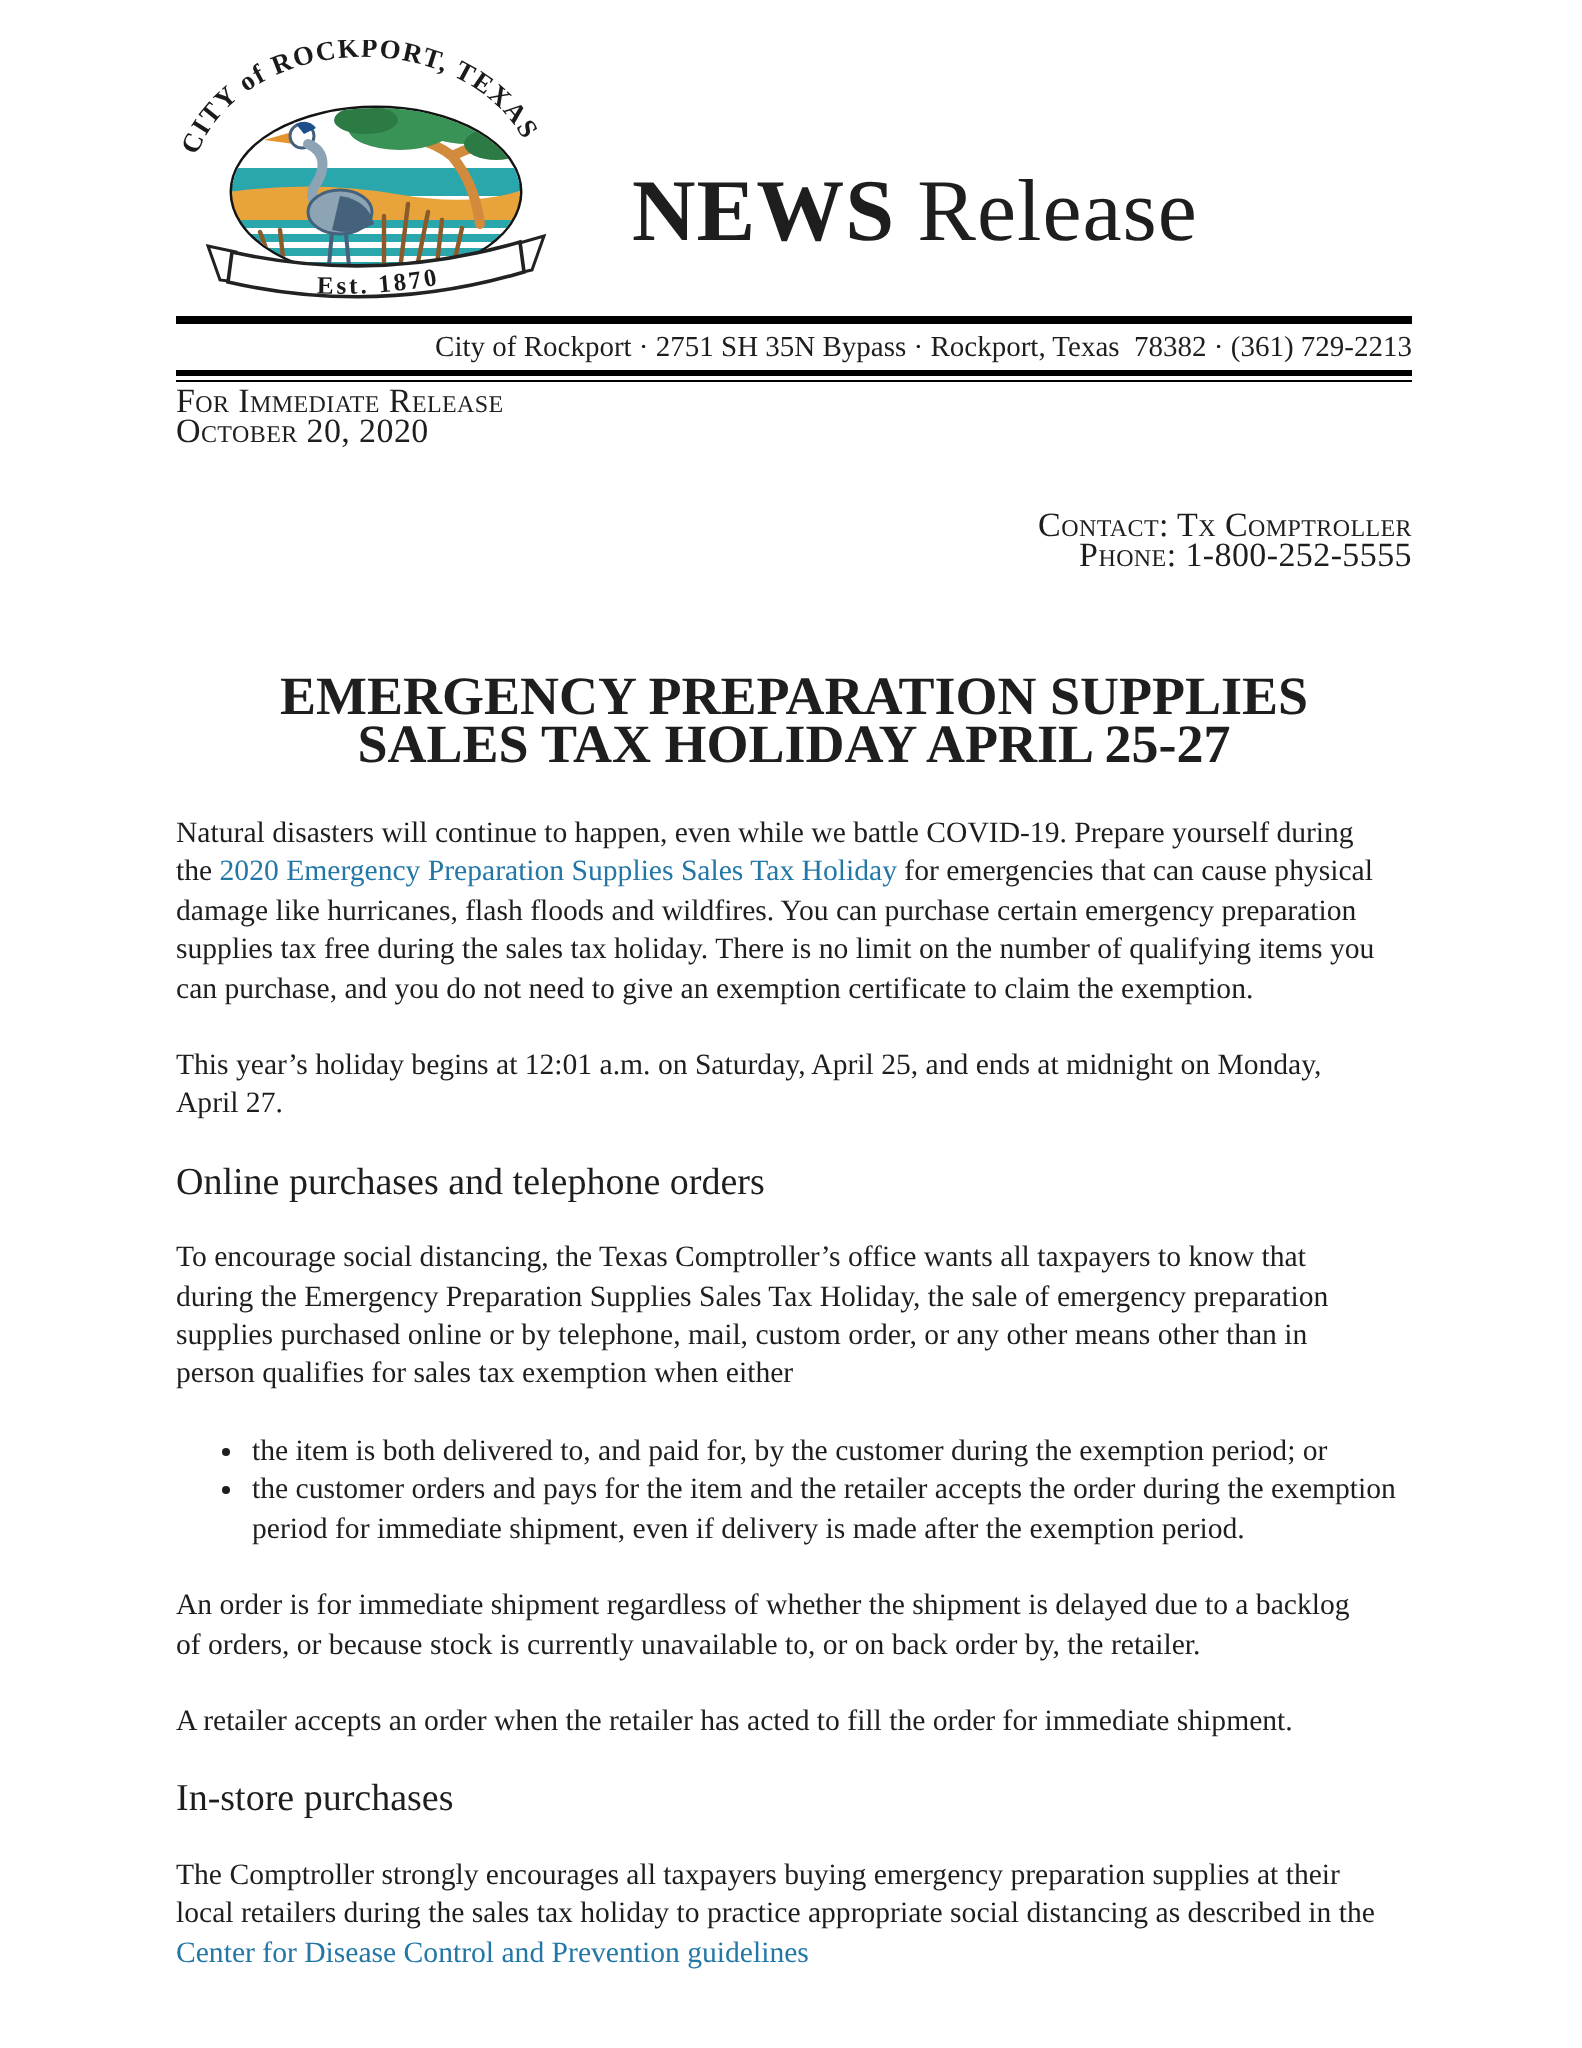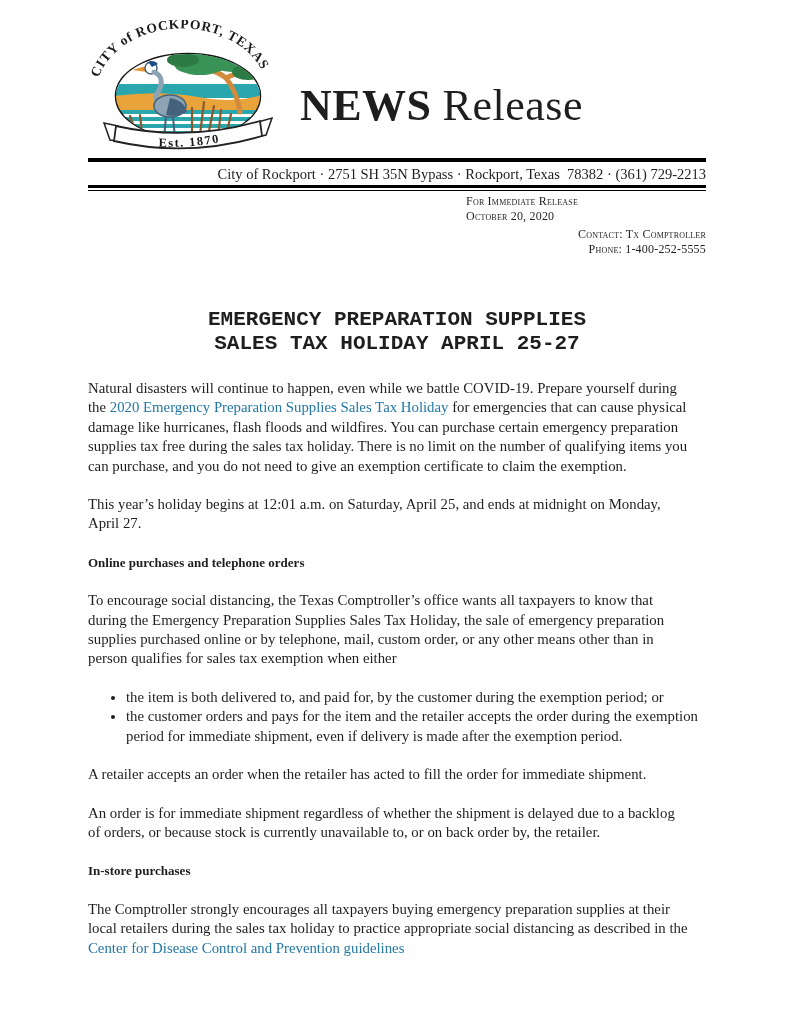--- a/index.html
+++ b/index.html
@@ -6,37 +6,37 @@
   :root { --link:#2277a6; --text:#1e1e1e; --rule:#000000; }
   .page {
     position:relative; width:791px; height:1024px; background:#fff;
     font-family:"Liberation Serif", serif; color:var(--text); overflow:hidden;
   }
   .content { position:absolute; left:88px; top:0; width:618px; }
 
   
   .header { position:relative; height:158px; }
   .logo-svg { position:absolute; left:0px; top:20px; }
-  .masthead { position:absolute; left:212px; top:84px; font-size:44px; line-height:1; white-space:nowrap; letter-spacing:0.5px; }
+  .masthead { position:absolute; left:228px; top:84px; font-size:44px; line-height:1; white-space:nowrap; letter-spacing:0.5px; }
   .masthead .news { font-weight:bold; }
   .masthead .release { margin-left:11px; }
 
   .rule-top { border-top:4px solid var(--rule); height:0; }
   .address { text-align:right; font-weight:normal; font-size:14.5px; line-height:18px; padding:3px 0 2px; white-space:pre-wrap; }
   .rule-double { border-top:3px solid var(--rule); border-bottom:1px solid var(--rule); height:2px; }
 
-  .release-row { display:flex; justify-content:flex-end; margin-top:3px;
-    font-variant:small-caps; font-size:12px; line-height:14.5px; letter-spacing:0.2px; }
+  .release-row { display:flex; justify-content:space-between; margin-top:3px;
+    font-variant:small-caps; font-size:17px; line-height:14.5px; letter-spacing:0.2px;flex-direction:column; }
   .release-right { text-align:right;margin-top:33px; }
 
-  .headline { text-align:center; font-weight:bold; font-size:21px; line-height:23.5px; margin:52px 0 0 0;font-family:Liberation Mono, monospace; }
+  .headline { text-align:center; font-weight:bold; font-size:27px; line-height:23.5px; margin:52px 0 0 0; }
 
   .body-copy { margin-top:24px; font-size:14.8px; line-height:19.4px; }
   .body-copy p { margin:0 16px 19px 0; }
-  .doc-heading { font-weight:bold; margin:0 0 19px 0; font-size:13px; }
+  .doc-heading { font-weight:normal; margin:0 0 19px 0; font-size:19px; }
   .body-copy ul { margin:0 0 19px 0; padding-left:38px; }
   .body-copy li { margin:0; }
   .doc-link { color:var(--link); cursor:pointer; text-decoration:none; }
 </style>
 </head>
 <body>
 
 <div class="page">
   <div class="content">
 
@@ -120,21 +120,21 @@
     <div class="address">City of Rockport · 2751 SH 35N Bypass · Rockport, Texas  78382 · (361) 729-2213</div>
     <div class="rule-double"></div>
 
     <div class="release-row">
       <div class="release-left">
         <div>For Immediate Release</div>
         <div>October 20, 2020</div>
       </div>
       <div class="release-right">
         <div>Contact: Tx Comptroller</div>
-        <div>Phone: 1-400-252-5555</div>
+        <div>Phone: 1-800-252-5555</div>
       </div>
     </div>
 
     <div class="headline">
       <div>EMERGENCY PREPARATION SUPPLIES</div>
       <div>SALES TAX HOLIDAY APRIL 25-27</div>
     </div>
 
     <div class="body-copy">
 
@@ -144,23 +144,23 @@
 
       <p class="doc-heading">Online purchases and telephone orders</p>
 
       <p>To encourage social distancing, the Texas Comptroller’s office wants all taxpayers to know that during the Emergency Preparation Supplies Sales Tax Holiday, the sale of emergency preparation supplies purchased online or by telephone, mail, custom order, or any other means other than in person qualifies for sales tax exemption when either</p>
 
       <ul>
         <li>the item is both delivered to, and paid for, by the customer during the exemption period; or</li>
         <li>the customer orders and pays for the item and the retailer accepts the order during the exemption period for immediate shipment, even if delivery is made after the exemption period.</li>
       </ul>
 
+      <p>An order is for immediate shipment regardless of whether the shipment is delayed due to a backlog of orders, or because stock is currently unavailable to, or on back order by, the retailer.</p>
+
       <p>A retailer accepts an order when the retailer has acted to fill the order for immediate shipment.</p>
-
-      <p>An order is for immediate shipment regardless of whether the shipment is delayed due to a backlog of orders, or because stock is currently unavailable to, or on back order by, the retailer.</p>
 
       <p class="doc-heading">In-store purchases</p>
 
       <p><span>The Comptroller strongly encourages all taxpayers buying emergency preparation supplies at their local retailers during the sales tax holiday to practice appropriate social distancing as described in the </span><a class="doc-link">Center for Disease Control and Prevention guidelines</a></p>
 
     </div>
   </div>
 </div>
 
 </body></html>

